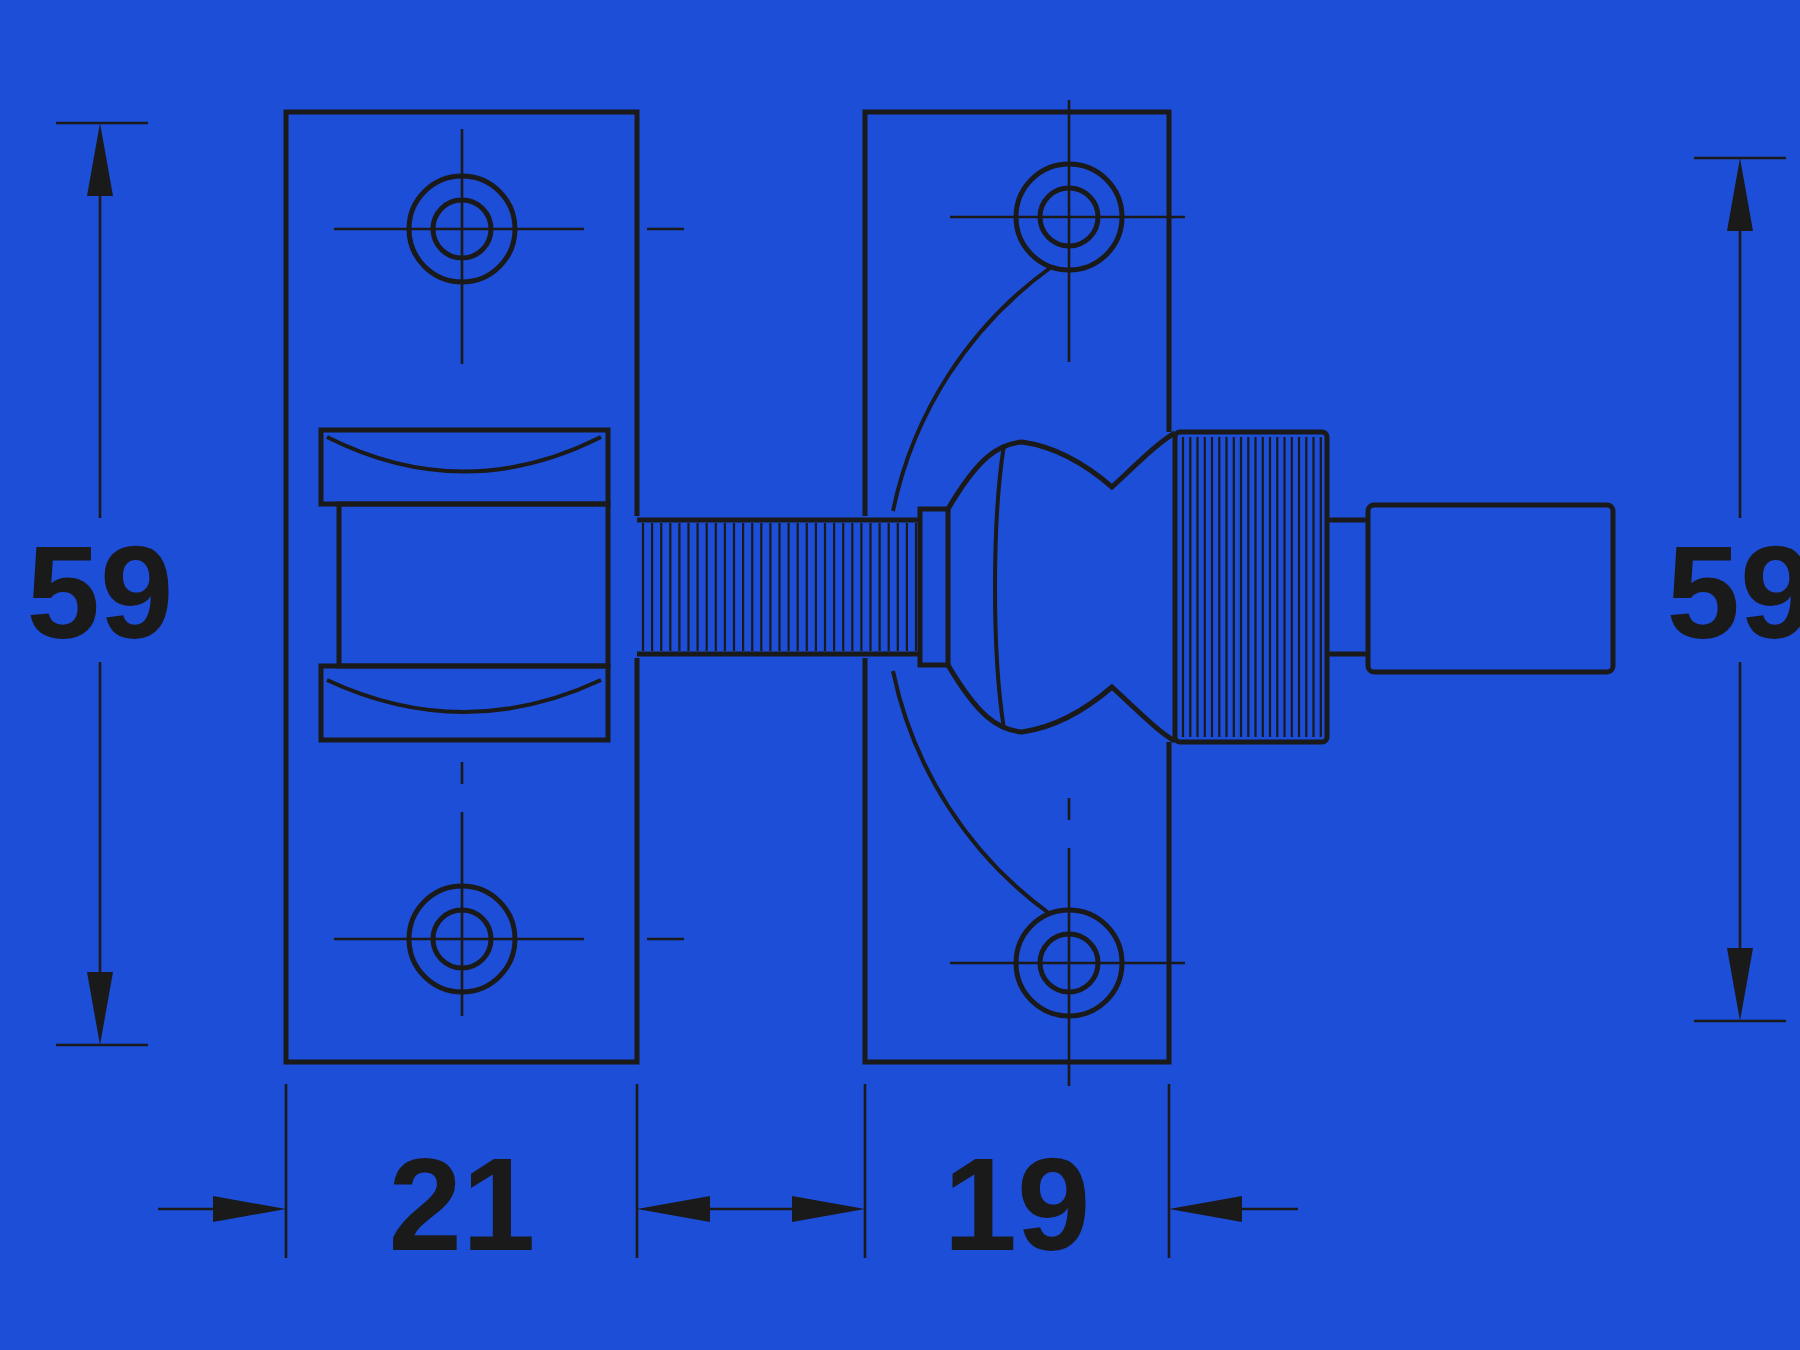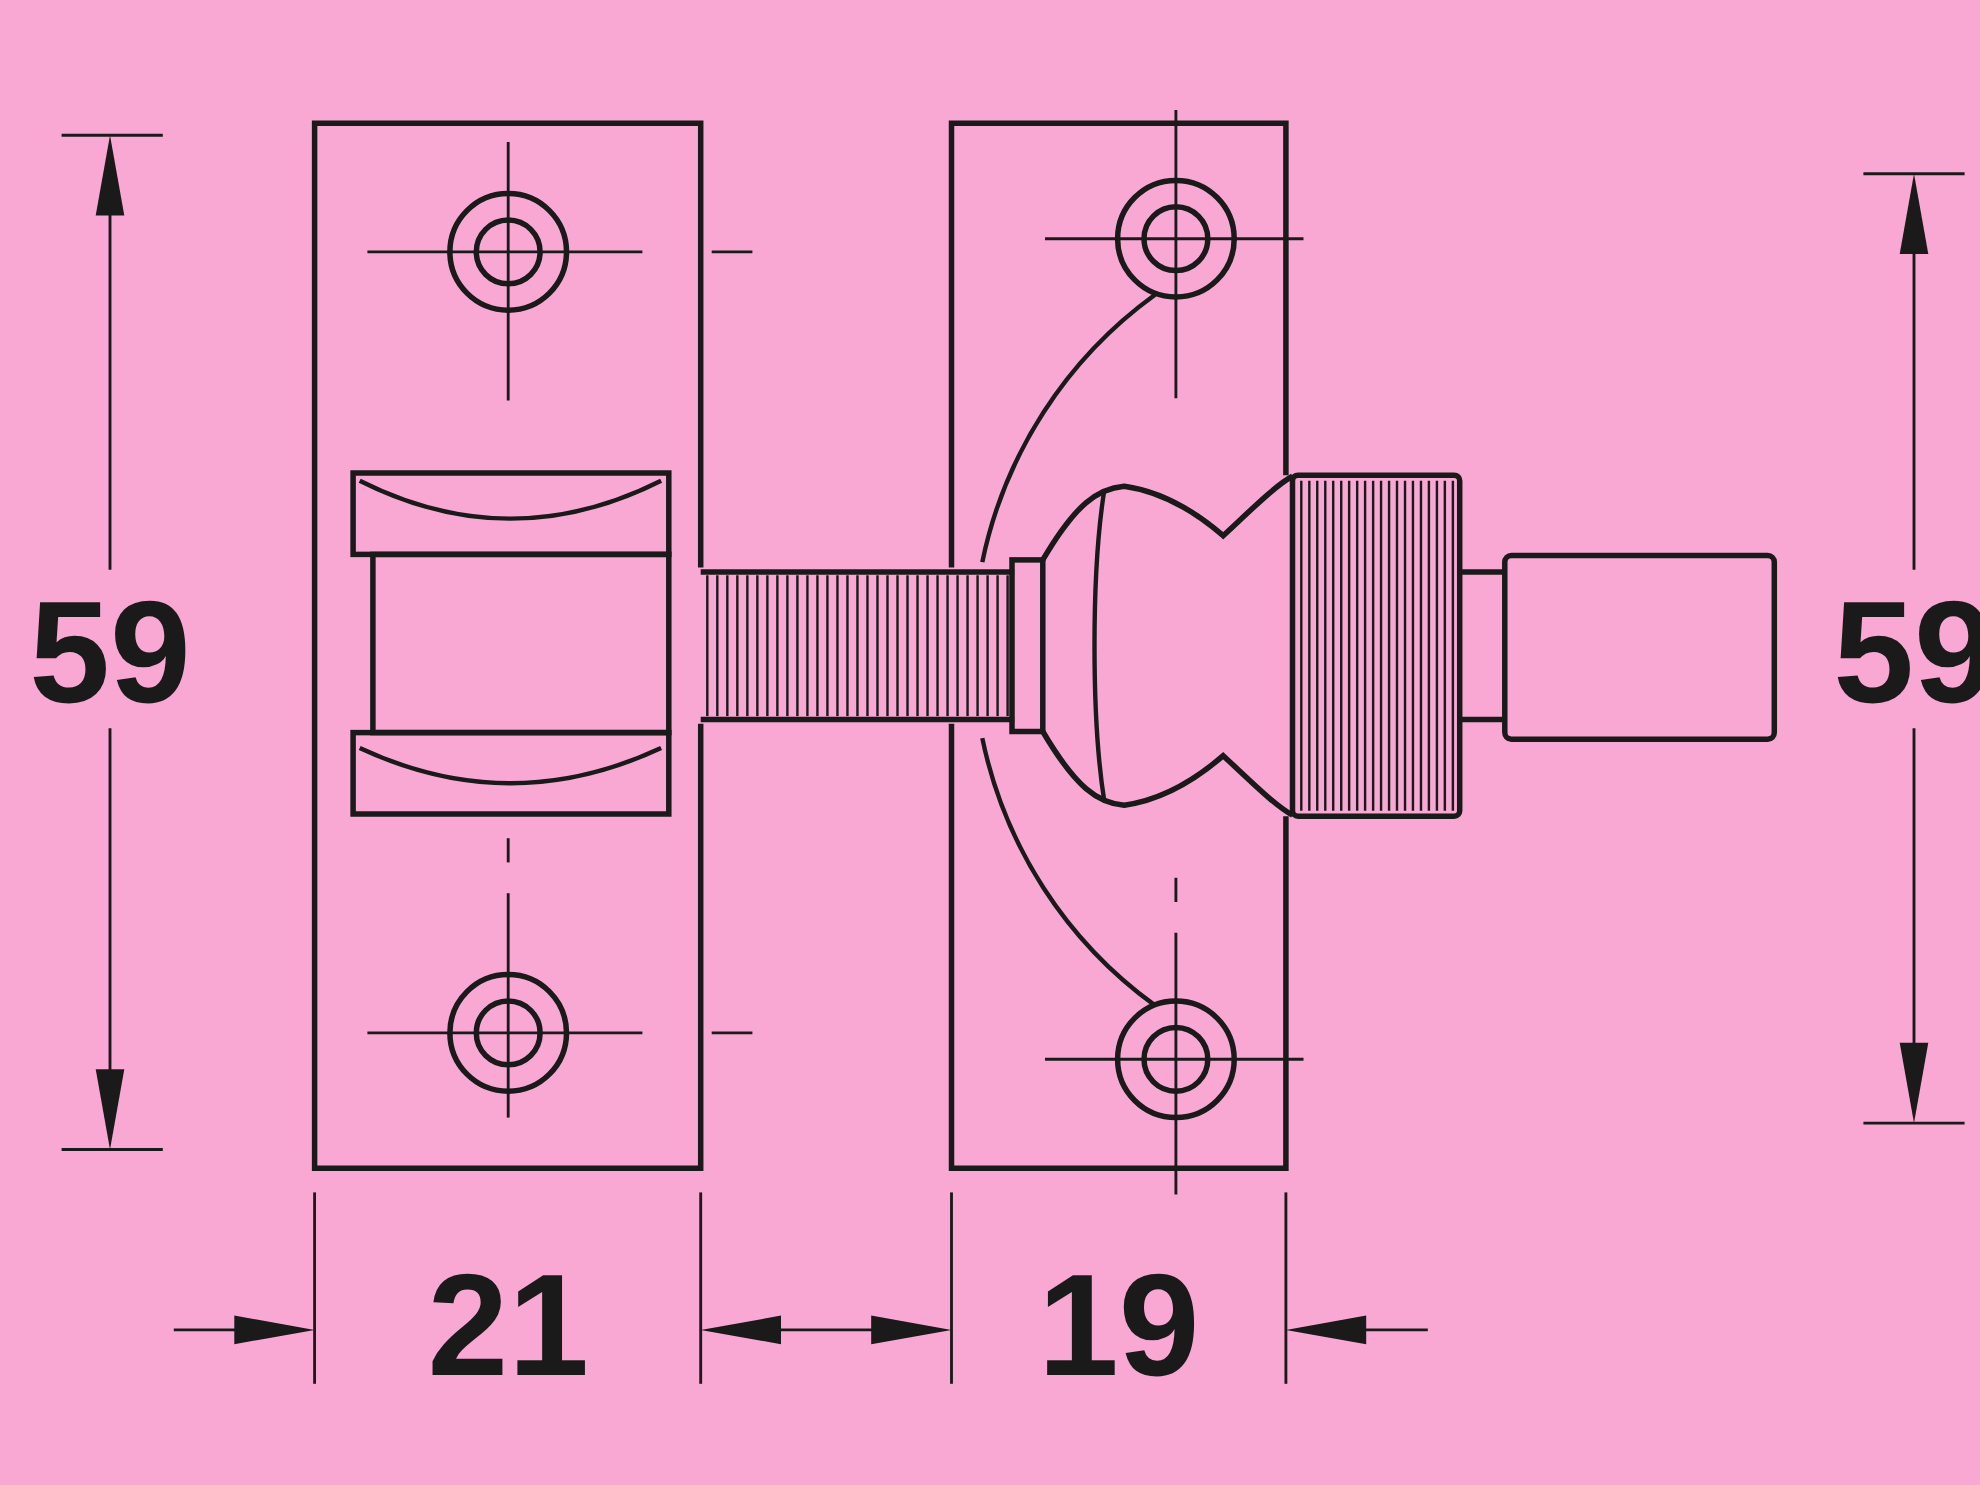--- a/index.html
+++ b/index.html
@@ -3,21 +3,21 @@
 <meta charset="utf-8">
 <style>
   html, body {
     margin: 0;
     padding: 0;
     background: #ffffff;
   }
   .stage {
     width: 1800px;
     height: 1350px;
-    background: #f9a8d4;
+    background: #1d4ed8;
     position: relative;
     overflow: hidden;
   }
   svg { display: block; }
   .outline { fill: none; stroke: #1a1a1a; stroke-width: 5; stroke-linejoin: miter; stroke-linecap: butt; }
   .med     { fill: none; stroke: #1a1a1a; stroke-width: 4;   stroke-linecap: butt; }
   .thin    { fill: none; stroke: #1a1a1a; stroke-width: 2.6; stroke-linecap: butt; }
   .arrow   { fill: #1a1a1a; stroke: none; }
   .dim-text {
     fill: #1a1a1a;

